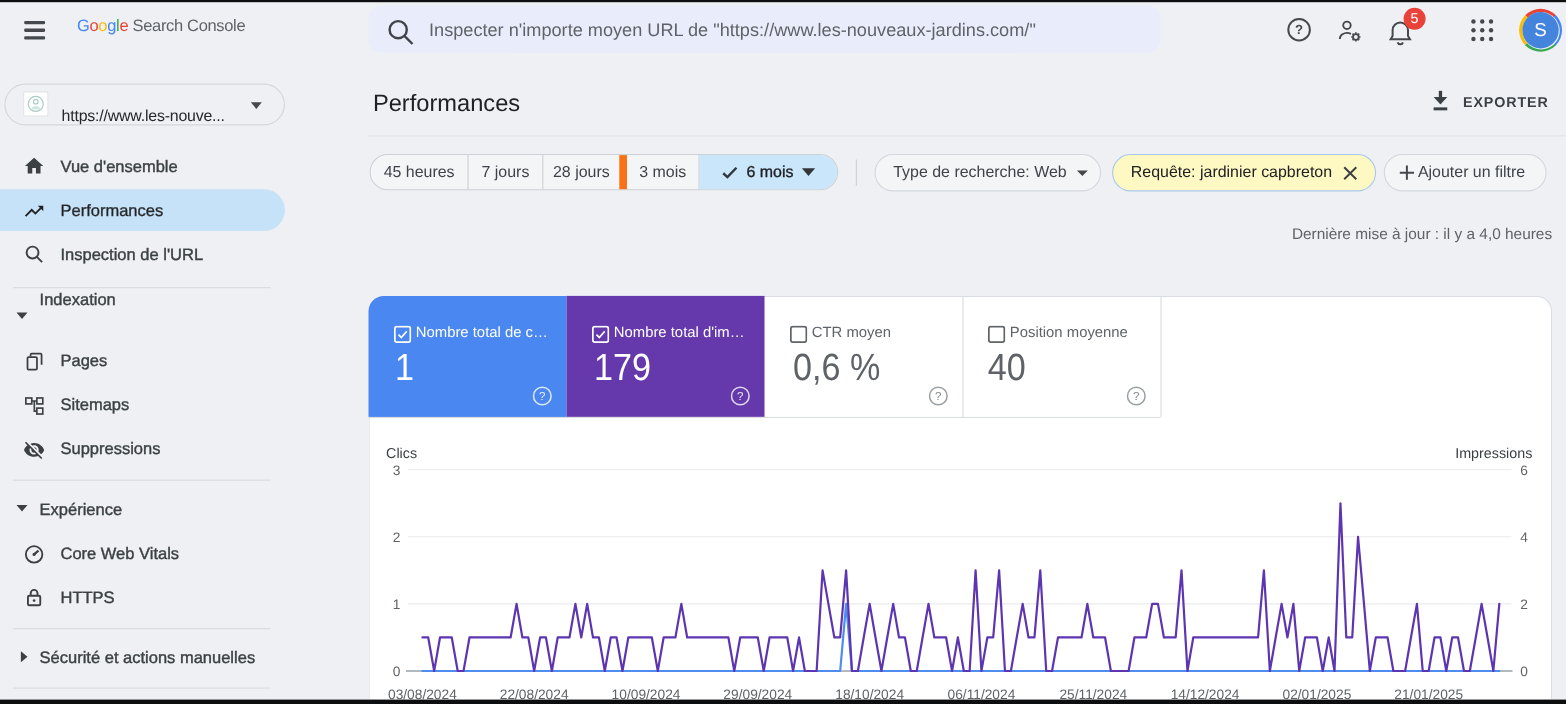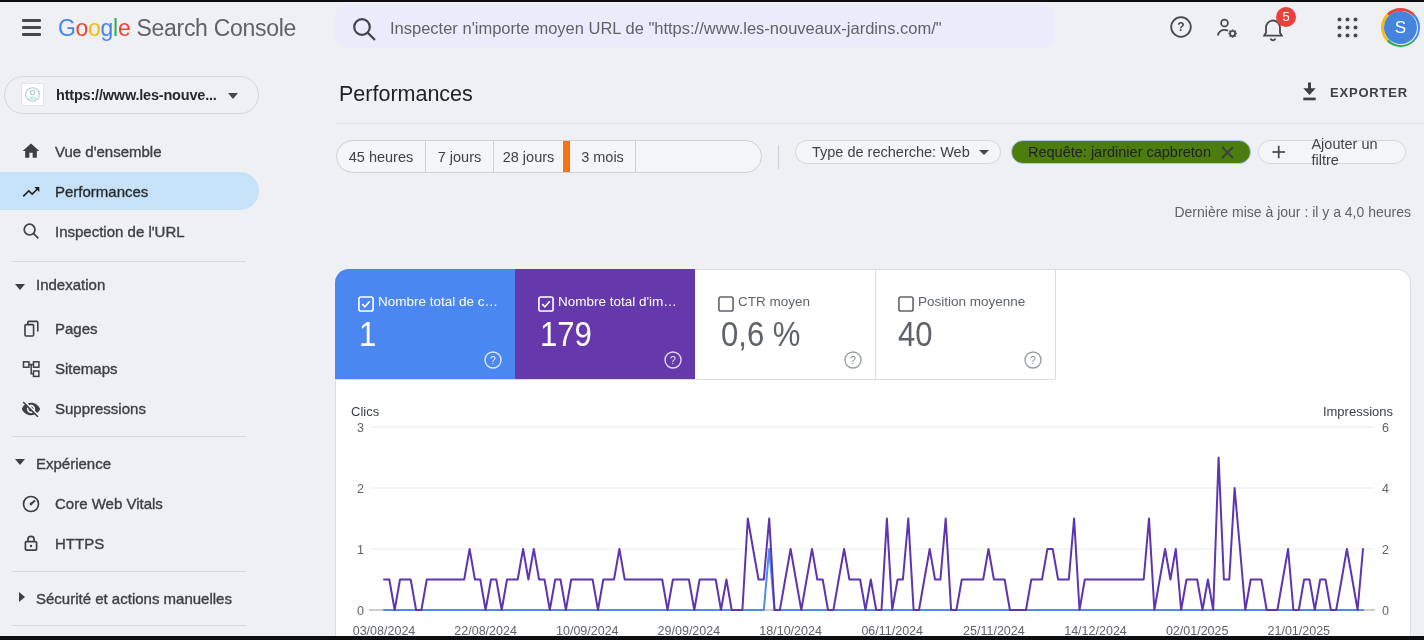--- a/index.html
+++ b/index.html
@@ -6,36 +6,36 @@
 *{margin:0;padding:0;box-sizing:border-box}
 html,body{width:1424px;height:640px;overflow:hidden}
 body{background:#eef0f3;font-family:"Liberation Sans",sans-serif;position:relative}
 .abs{position:absolute}
 .bar{position:absolute;left:0;width:1424px;background:#0d0e10}
 .sep{position:absolute;left:12px;width:234px;height:1px;background:#d7dadd}
 .navitem{position:absolute;left:55px;font-size:15px;color:#3c4043;white-space:nowrap;-webkit-text-stroke:0.35px #3c4043}
 .navhead{position:absolute;left:36px;font-size:15px;color:#3c4043;white-space:nowrap;-webkit-text-stroke:0.35px #3c4043}
 .icon{position:absolute;left:21px;width:20px;height:20px}
 .tri{position:absolute;width:0;height:0}
-.pill{position:absolute;height:24px;border:1px solid #d4d7da;border-radius:17px;font-size:14.5px;color:#3f4349;display:flex;align-items:center;background:#f3f5f7}
+.pill{position:absolute;height:34px;border:1px solid #d4d7da;border-radius:17px;font-size:14.5px;color:#3f4349;display:flex;align-items:center;background:#f3f5f7}
 svg{display:block}
 #chart{position:absolute;left:0;top:0}
 </style>
 </head>
 <body>
 
 <div class="bar" style="top:0;height:2px"></div>
 
 <div class="abs" style="left:22px;top:19px;width:19px;height:17px">
 <div style="height:2.8px;background:#45484c;border-radius:1px"></div>
 <div style="height:2.8px;background:#45484c;border-radius:1px;margin-top:4.4px"></div>
 <div style="height:2.8px;background:#45484c;border-radius:1px;margin-top:4.4px"></div>
 </div>
 
-<div class="abs" style="left:58px;top:15px;font-size:23px;letter-spacing:-0.3px;white-space:nowrap"><span style="color:#4285f4">G</span><span style="color:#ea4335">o</span><span style="color:#fbbc05">o</span><span style="color:#4285f4">g</span><span style="color:#34a853">l</span><span style="color:#ea4335">e</span><span style="color:#5f6368"> Search Console</span></div>
+<div class="abs" style="left:70px;top:15px;font-size:15px;letter-spacing:-0.3px;white-space:nowrap"><span style="color:#4285f4">G</span><span style="color:#ea4335">o</span><span style="color:#fbbc05">o</span><span style="color:#4285f4">g</span><span style="color:#34a853">l</span><span style="color:#ea4335">e</span><span style="color:#5f6368"> Search Console</span></div>
 
 <div class="abs" style="left:335px;top:5px;width:720px;height:43px;background:#e9edfb;border-radius:12px"></div>
 <svg class="abs" style="left:352px;top:17px" width="26" height="26" viewBox="0 0 26 26" fill="none" stroke="#40444a" stroke-width="2.2">
     <circle cx="10" cy="10" r="7.8"></circle>
     <line x1="15.6" y1="15.6" x2="23" y2="23"></line>
   </svg>
 <div class="abs" style="left:390px;top:19px;font-size:16.5px;color:#5f6368;white-space:nowrap">Inspecter n'importe moyen URL de "https://www.les-nouveaux-jardins.com/"</div>
 
 <svg class="abs" style="left:1169px;top:15px" width="24" height="24" viewBox="0 0 24 24" fill="none">
     <circle cx="12" cy="12" r="9.8" stroke="#45484c" stroke-width="1.8"></circle>
@@ -80,21 +80,21 @@
 <div class="abs" style="left:1383.5px;top:10.5px;width:34px;height:34px;border-radius:50%;background:#eef0f3"></div>
 <div class="abs" style="left:1384px;top:11px;width:33px;height:33px;border-radius:50%;background:#4584dd;color:#fff;font-size:17px;text-align:center;line-height:33px">S</div>
 
 <div class="abs" style="left:4px;top:76px;width:255px;height:38px;border:1px solid #d4d7da;border-radius:19px"></div>
 <div class="abs" style="left:21px;top:82.5px;width:23px;height:23px;border:1px solid #e2e5e8;border-radius:2px;background:#fff"></div>
 <svg class="abs" style="left:24px;top:85.5px" width="17" height="17" viewBox="0 0 17 17" fill="none" stroke="#a8cec4" stroke-width="1.1">
     <circle cx="8.5" cy="8.5" r="6.8"></circle>
     <circle cx="8.5" cy="6.4" r="2.1"></circle>
     <path d="M4.2 13.6c0.5-2.4 2.5-3.3 4.3-3.3s3.8 0.9 4.3 3.3" fill="#cde8df" stroke="none"></path>
   </svg>
-<div class="abs" style="left:56px;top:87px;font-size:14.5px;color:#26282b;white-space:nowrap;font-weight:bold;letter-spacing:-0.2px">https://www.les-nouve...</div>
+<div class="abs" style="left:56px;top:98px;font-size:14.5px;color:#26282b;white-space:nowrap;font-weight:normal;letter-spacing:-0.2px">https://www.les-nouve...</div>
 <div class="tri" style="left:228px;top:93px;border-left:5.5px solid transparent;border-right:5.5px solid transparent;border-top:6px solid #45484c"></div>
 
 <div class="abs" style="left:0;top:172px;width:259px;height:38px;background:#c6e2f8;border-radius:0 19px 19px 0"></div>
 
 <svg class="icon" style="top:141px" viewBox="0 0 24 24" fill="#3c4043">
     <path d="M10 20v-6h4v6h5v-8h3L12 3 2 12h3v8z"></path>
   </svg>
 <div class="navitem" style="top:143px">Vue d'ensemble</div>
 
 <svg class="icon" style="top:182px" viewBox="0 0 24 24" fill="#202124">
@@ -104,21 +104,21 @@
 
 <svg class="icon" style="top:221px" viewBox="0 0 20 20" fill="none" stroke="#3c4043" stroke-width="1.7">
     <circle cx="8.6" cy="8.6" r="5.4"></circle>
     <line x1="12.7" y1="12.7" x2="17.3" y2="17.3"></line>
   </svg>
 <div class="navitem" style="top:223px">Inspection de l'URL</div>
 
 <div class="sep" style="top:261px"></div>
 
 <div class="tri" style="left:15px;top:284px;border-left:5.5px solid transparent;border-right:5.5px solid transparent;border-top:6px solid #3c4043"></div>
-<div class="navhead" style="top:276px">Indexation</div>
+<div class="navhead" style="top:264px">Indexation</div>
 
 <svg class="icon" style="top:319px" viewBox="0 0 20 20" fill="none" stroke="#3c4043" stroke-width="1.6">
     <path d="M6.8 5V3.4a1 1 0 0 1 1-1h8a1 1 0 0 1 1 1v9.2"></path>
     <rect x="4" y="5.6" width="8.6" height="11.4" rx="1"></rect>
   </svg>
 <div class="navitem" style="top:320px">Pages</div>
 
 <svg class="icon" style="top:359px" viewBox="0 0 20 20" fill="none" stroke="#3c4043" stroke-width="1.5">
     <rect x="2.5" y="2.8" width="5.4" height="5.4"></rect>
     <rect x="12.5" y="2.8" width="5.4" height="5.4"></rect>
@@ -167,38 +167,45 @@
   </svg>
 <div class="abs" style="left:1330px;top:84.5px;font-size:13px;font-weight:bold;letter-spacing:0.8px;color:#3b3f46">EXPORTER</div>
 
 <div class="abs" style="left:335px;top:123px;width:1089px;height:1px;background:#dfe2e6"></div>
 
 <div class="abs" style="left:336px;top:140px;width:426px;height:33px;border:1px solid #cdd0d4;border-radius:17px;display:flex;font-size:14.5px;color:#3f4349;background:#f3f5f7">
 <div style="width:89px;border-right:1px solid #cdd0d4;display:flex;align-items:center;justify-content:center">45 heures</div>
 <div style="width:68px;border-right:1px solid #cdd0d4;display:flex;align-items:center;justify-content:center">7 jours</div>
 <div style="width:76px;border-right:7px solid #f97316;display:flex;align-items:center;justify-content:center">28 jours</div>
 <div style="width:66px;border-right:1px solid #cdd0d4;display:flex;align-items:center;justify-content:center">3 mois</div>
+<div style="flex:1;background:#c9e6fa;border-radius:0 16px 16px 0;display:flex;align-items:center;justify-content:center;gap:8px;color:#202124">
+<svg width="15" height="12" viewBox="0 0 15 12" fill="none" stroke="#33363a" stroke-width="2.2">
+        <path d="M1.5 6.5 5.3 10 13.5 1.5"></path>
+      </svg>
+<span style="-webkit-text-stroke:0.3px #202124">6 mois</span>
+<span class="tri" style="position:static;border-left:6.5px solid transparent;border-right:6.5px solid transparent;border-top:7px solid #33363a"></span>
+</div>
 </div>
 
 <div class="abs" style="left:778px;top:145px;width:1px;height:24px;background:#cdd0d4"></div>
 
 <div class="pill" style="left:795px;top:140px;width:206px;padding-left:16px;gap:9px">
 <span>Type de recherche: Web</span>
 <span class="tri" style="position:static;border-left:5px solid transparent;border-right:5px solid transparent;border-top:5.5px solid #45484c"></span>
 </div>
 
-<div class="pill" style="left:1011px;top:140px;width:240px;padding-left:16px;gap:10px;background:#4d7c0f;border-color:#a9c7ef;color:#202124">
+<div class="pill" style="left:1011px;top:140px;width:240px;padding-left:16px;gap:10px;background:#fef9c3;border-color:#a9c7ef;color:#202124">
 <span>Requête: jardinier capbreton</span>
 <svg width="13" height="13" viewBox="0 0 13 13" stroke="#3c4043" stroke-width="1.8">
       <line x1="1" y1="1" x2="12" y2="12"></line>
       <line x1="12" y1="1" x2="1" y2="12"></line>
     </svg>
 </div>
 
-<div class="pill" style="left:1258px;top:140px;width:148px;padding-left:13px;gap:26px">
+<div class="pill" style="left:1258px;top:140px;width:148px;padding-left:13px;gap:3px">
 <svg width="14" height="14" viewBox="0 0 14 14" stroke="#45484c" stroke-width="1.8">
       <line x1="7" y1="0.5" x2="7" y2="13.5"></line>
       <line x1="0.5" y1="7" x2="13.5" y2="7"></line>
     </svg>
 <span>Ajouter un filtre</span>
 </div>
 
 <div class="abs" style="left:0;top:204px;width:1411px;font-size:14px;color:#5f6368;text-align:right">Dernière mise à jour : il y a 4,0 heures</div>
 
 <div class="abs" style="left:335px;top:269px;width:1076px;height:367px;background:#fff;border:1px solid #d9dce0;border-bottom:none;border-radius:14px 14px 0 0"></div>

